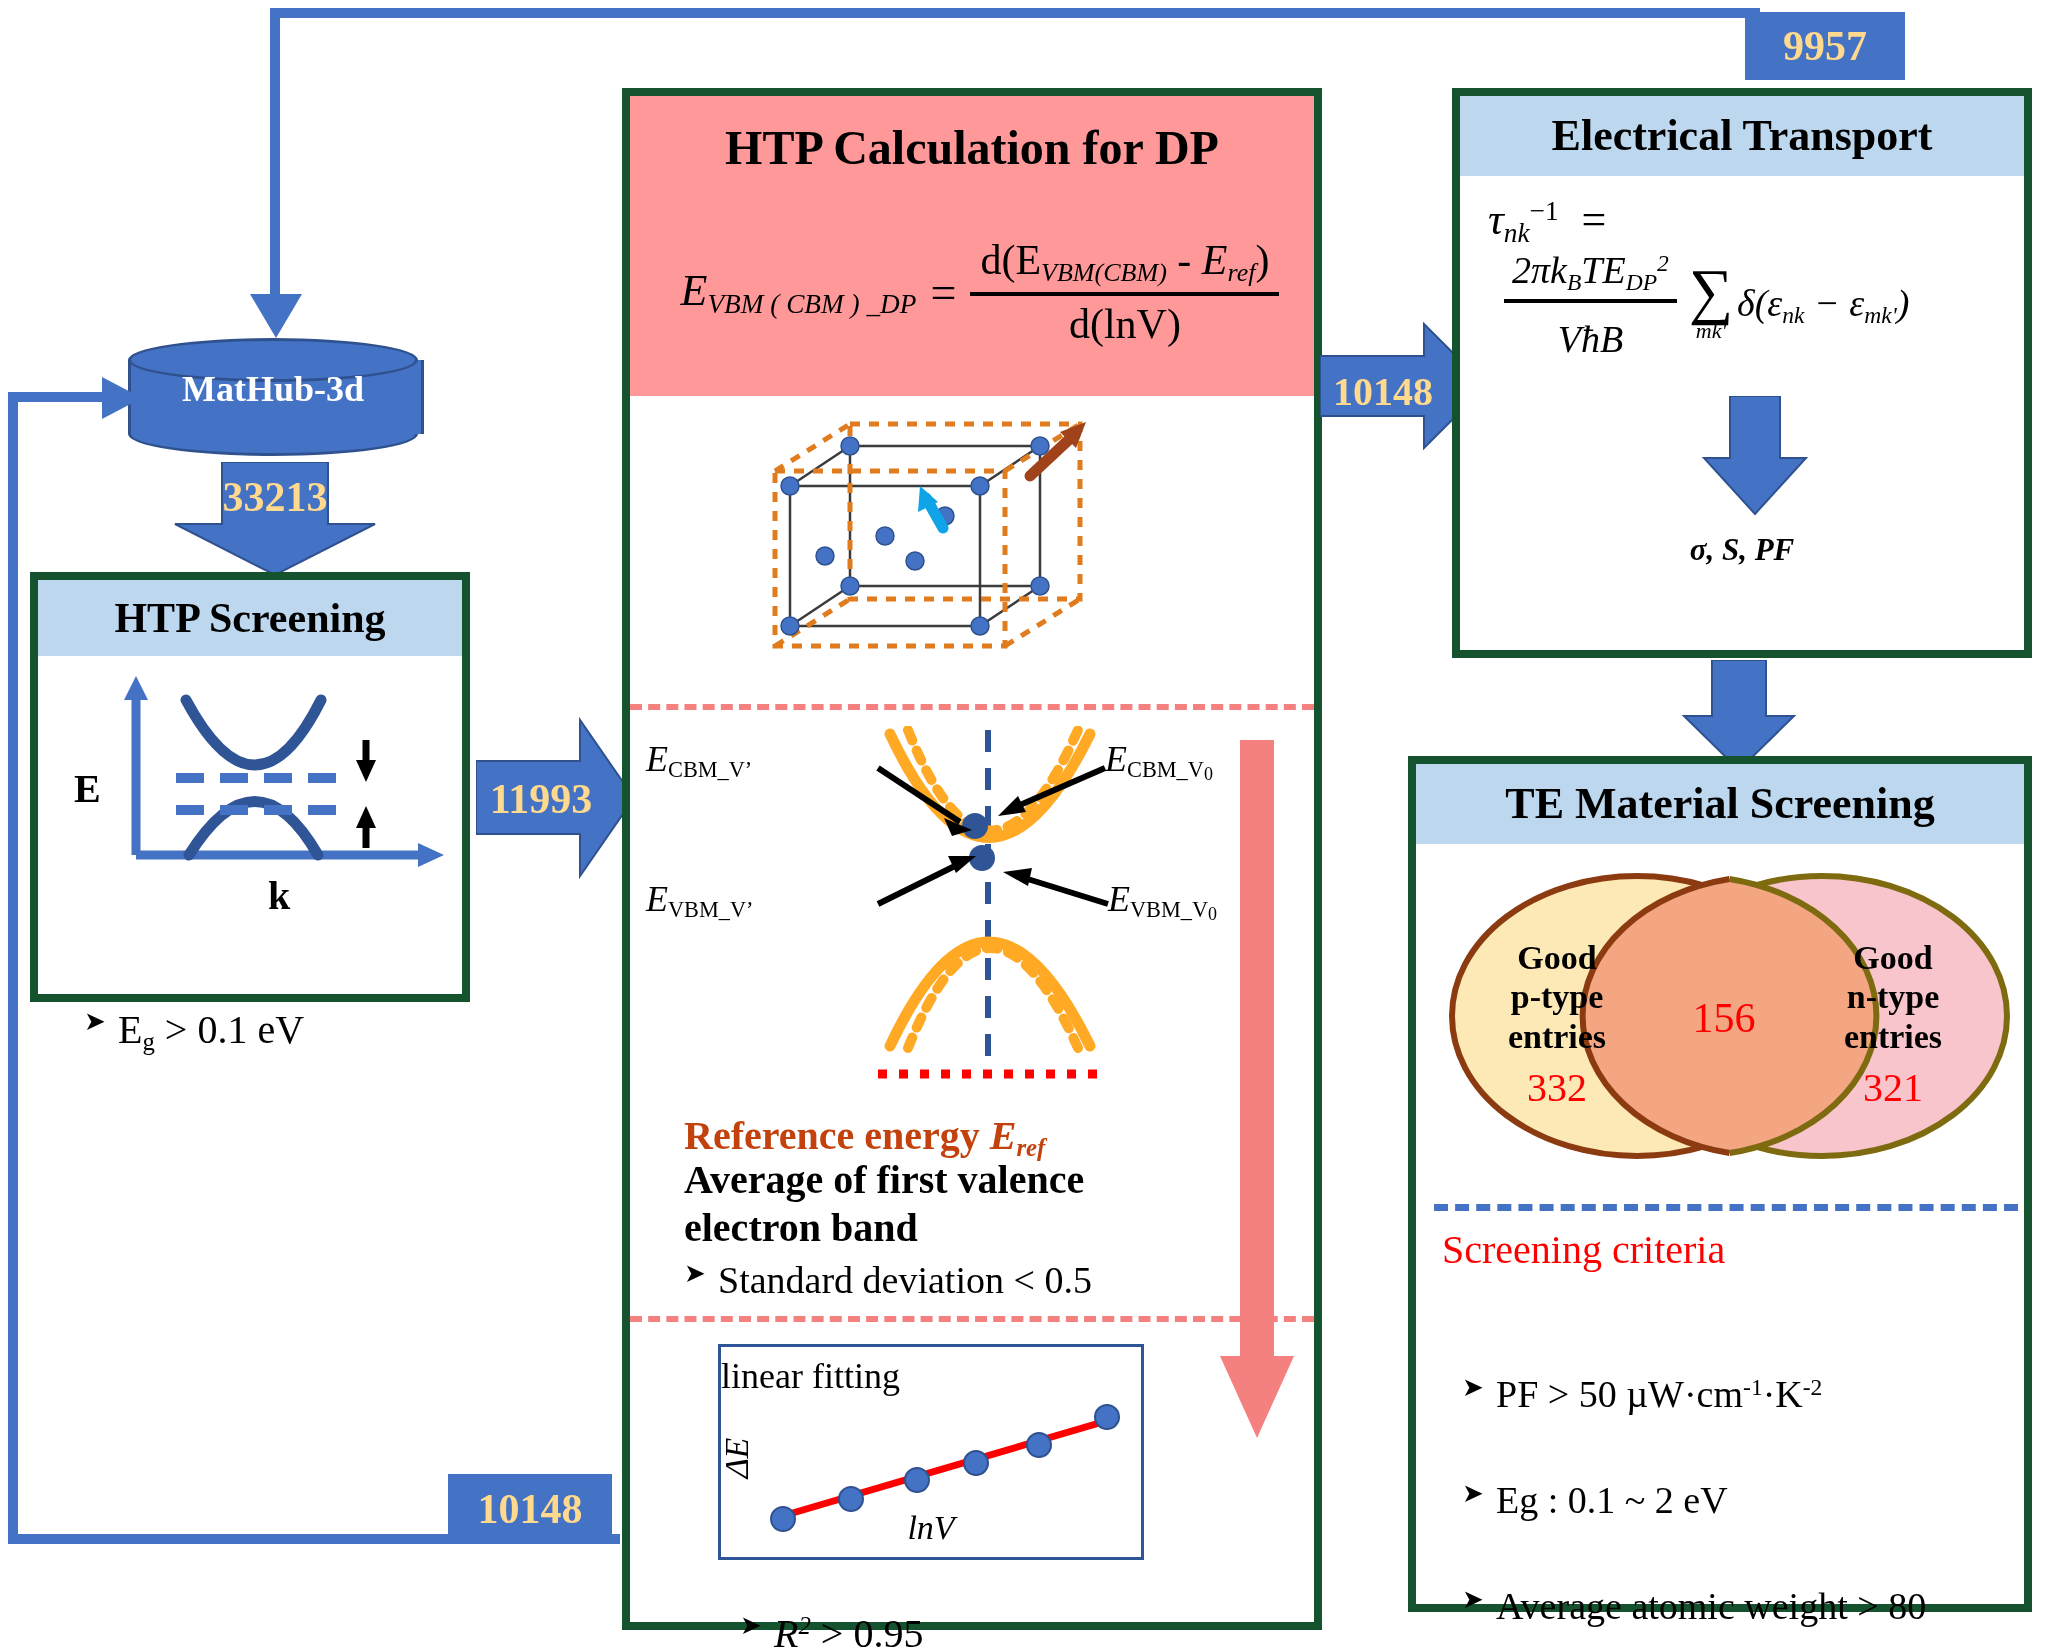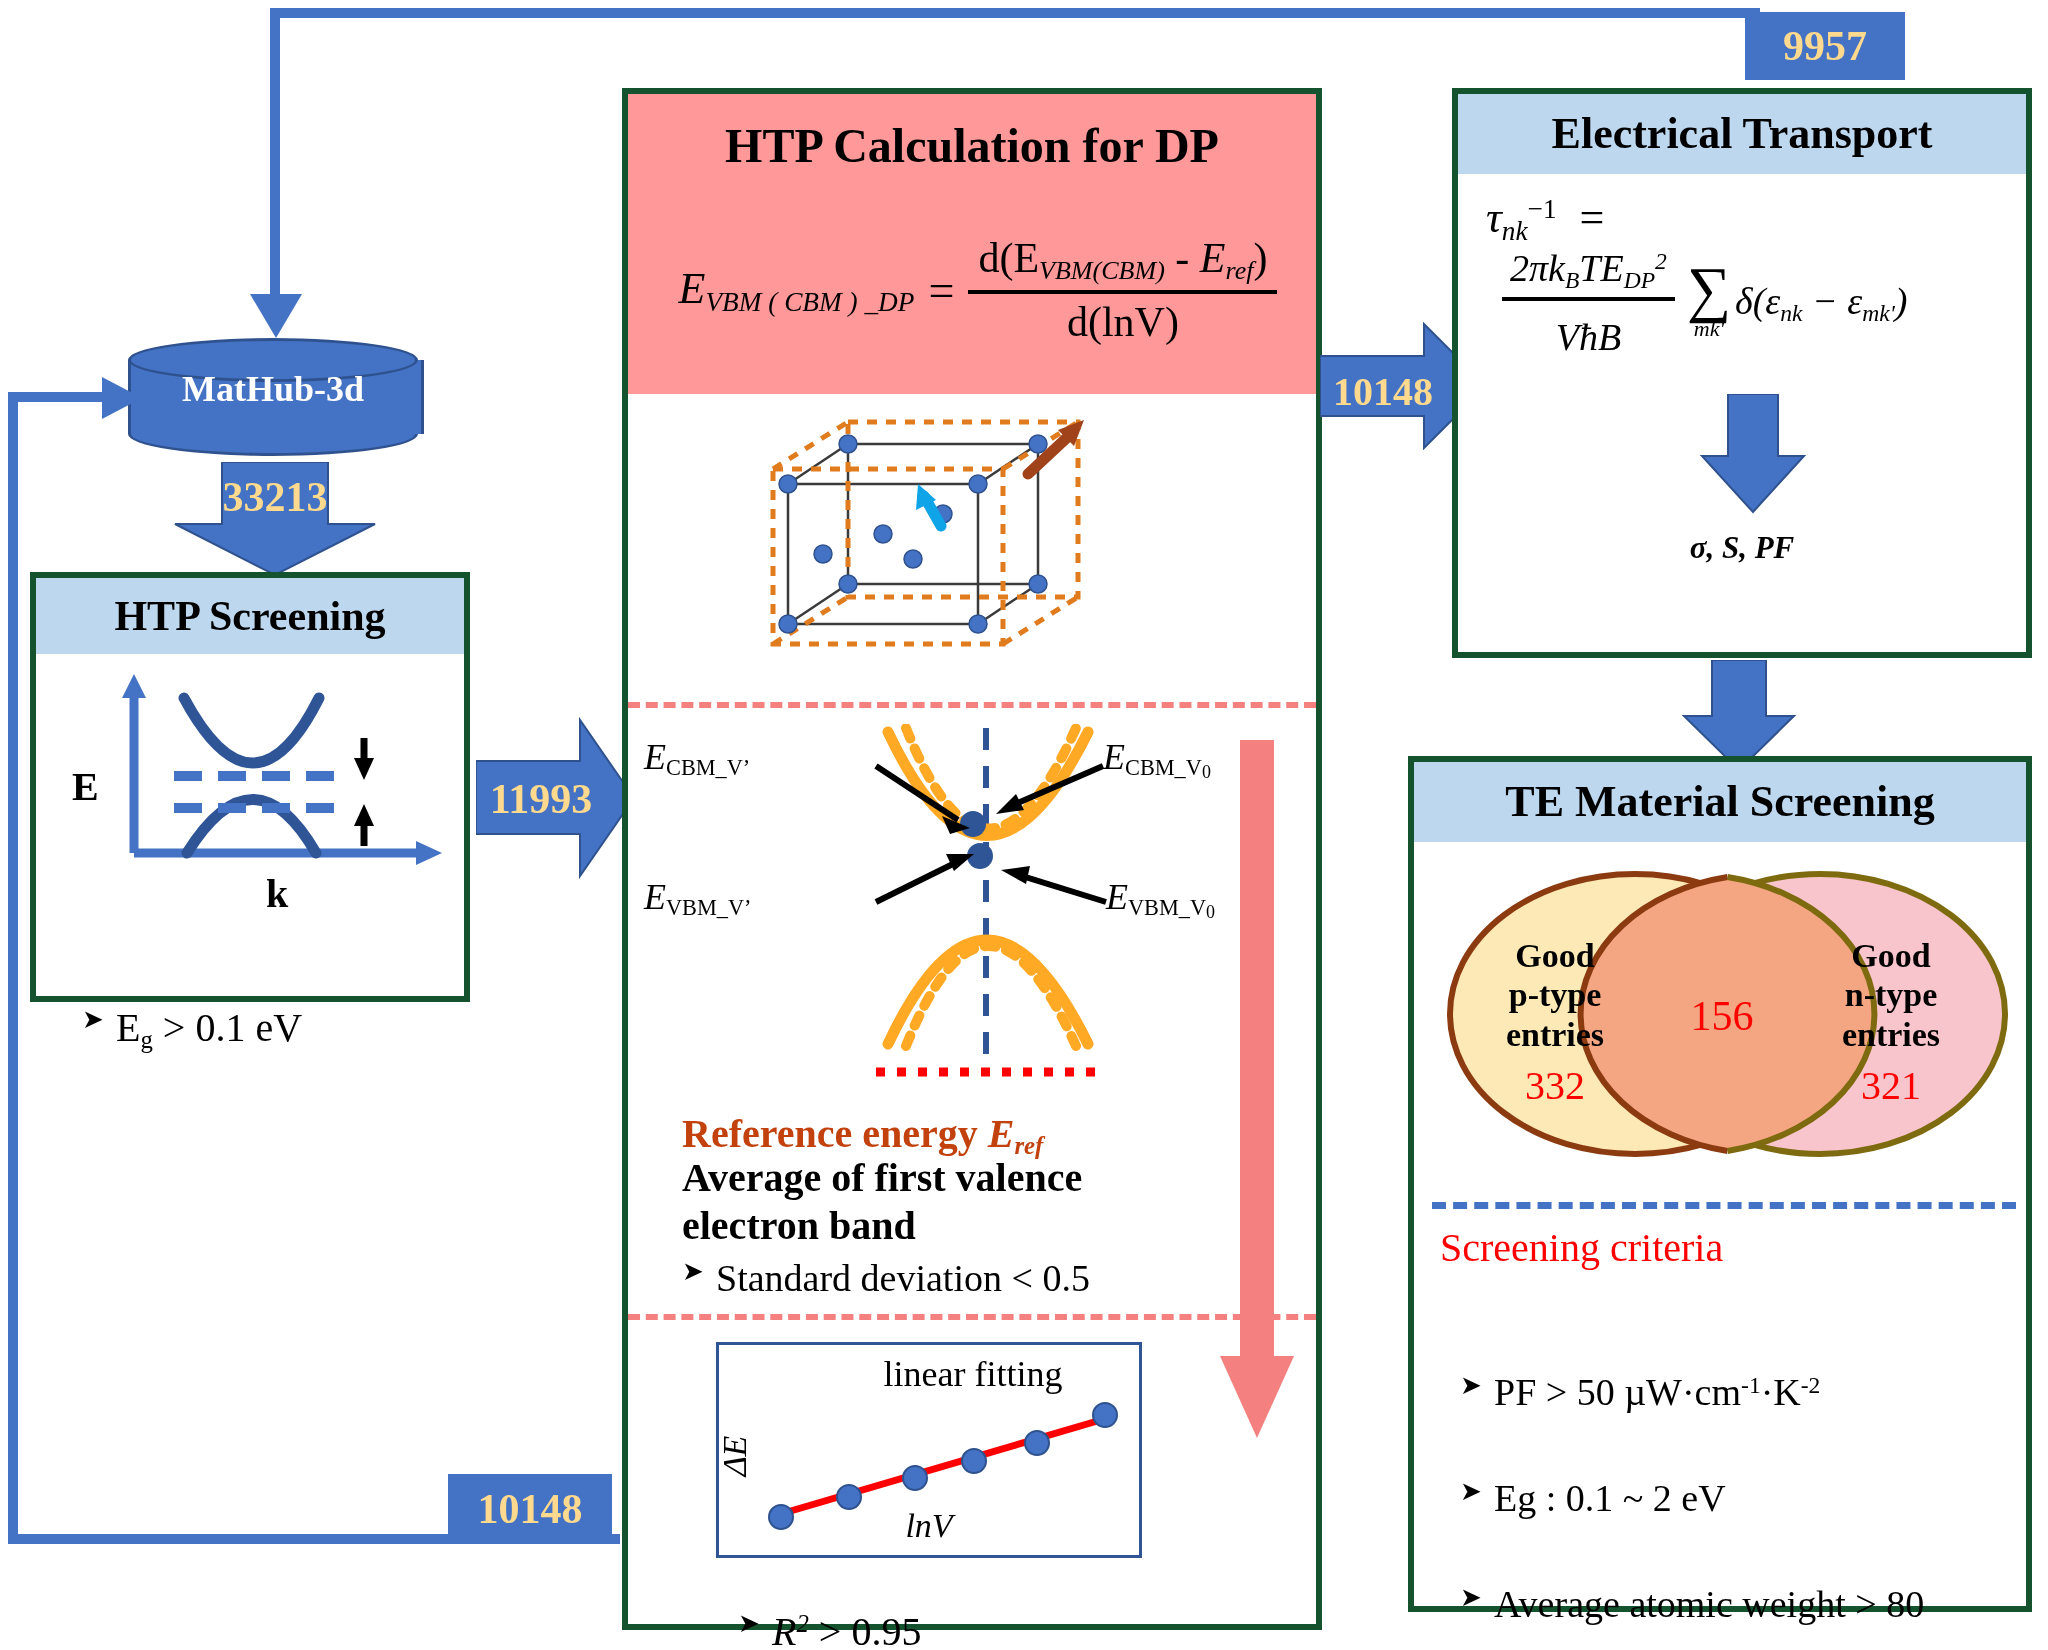--- a/index.html
+++ b/index.html
@@ -1,19 +1,19 @@
 <!DOCTYPE html>
 <html><head>
 <meta charset="utf-8">
 <style>
   html,body{margin:0;padding:0;background:#fff;}
   body{width:2048px;height:1650px;position:relative;
        font-family:"Liberation Serif","DejaVu Serif",serif;color:#000;overflow:hidden;}
   .abs{position:absolute;}
-  .box{position:absolute;box-sizing:border-box;border:6px solid #14532d;background:#fff;}
+  .box{position:absolute;box-sizing:border-box;border:8px solid #14532d;background:#fff;}
   .boxhdr{box-sizing:border-box;width:100%;text-align:center;font-weight:bold;}
   .hdr-blue{background:#BDD7EE;}
   .hdr-red{background:#FF9999;}
   .arrow-label{color:#FFD98E;font-weight:bold;font-family:"Liberation Serif",serif;}
 
   
   #db-cyl{position:absolute;}
   #db-cyl .body{position:absolute;left:0;top:22px;width:100%;height:74px;background:#4472C4;
       border-left:3px solid #2F528F;border-right:3px solid #2F528F;}
   #db-cyl .top{position:absolute;left:0;top:0;width:100%;height:44px;background:#4472C4;
@@ -191,21 +191,21 @@
   <div class="abs" style="left:54px;top:1000px;font-size:40px;font-weight:bold;color:#c2410c;margin-top:16px;">
     <span>Reference energy </span><span class="it">E</span><span class="sub it">ref</span>
   </div>
   <div class="abs" style="left:54px;top:1060px;font-size:40px;font-weight:bold;">Average of first valence</div>
   <div class="abs" style="left:54px;top:1108px;font-size:40px;font-weight:bold;">electron band</div>
   <div class="abs ul" style="left:54px;top:1162px;font-size:38px;">Standard deviation &lt; 0.5</div>
 
   <div class="abs" style="left:0;top:1220px;width:100%;border-top:6px dashed #F48080;"></div>
 
   <div class="abs" style="left:88px;top:1248px;width:420px;height:210px;border:3px solid #2F5597;background:#fff;">
-    <div class="abs" style="left:0;top:8px;width:100%;text-align:center;font-size:36px;padding-left:44px;">linear fitting</div>
+    <div class="abs" style="left:0;top:8px;width:100%;font-size:36px;">linear fitting</div>
     <svg style="position:absolute;left:0;top:0;width:420px;height:210px;">
       <line x1="58" y1="170" x2="392" y2="72" stroke="#FF0000" stroke-width="7"></line>
       <circle cx="62" cy="172" r="12" fill="#4472C4" stroke="#2F528F" stroke-width="2"></circle>
       <circle cx="130" cy="152" r="12" fill="#4472C4" stroke="#2F528F" stroke-width="2"></circle>
       <circle cx="196" cy="133" r="12" fill="#4472C4" stroke="#2F528F" stroke-width="2"></circle>
       <circle cx="255" cy="116" r="12" fill="#4472C4" stroke="#2F528F" stroke-width="2"></circle>
       <circle cx="318" cy="98" r="12" fill="#4472C4" stroke="#2F528F" stroke-width="2"></circle>
       <circle cx="386" cy="70" r="12" fill="#4472C4" stroke="#2F528F" stroke-width="2"></circle>
     </svg>
     <div class="abs it" style="left:-4px;top:92px;font-size:34px;transform:rotate(-90deg);transform-origin:center;">ΔE</div>

